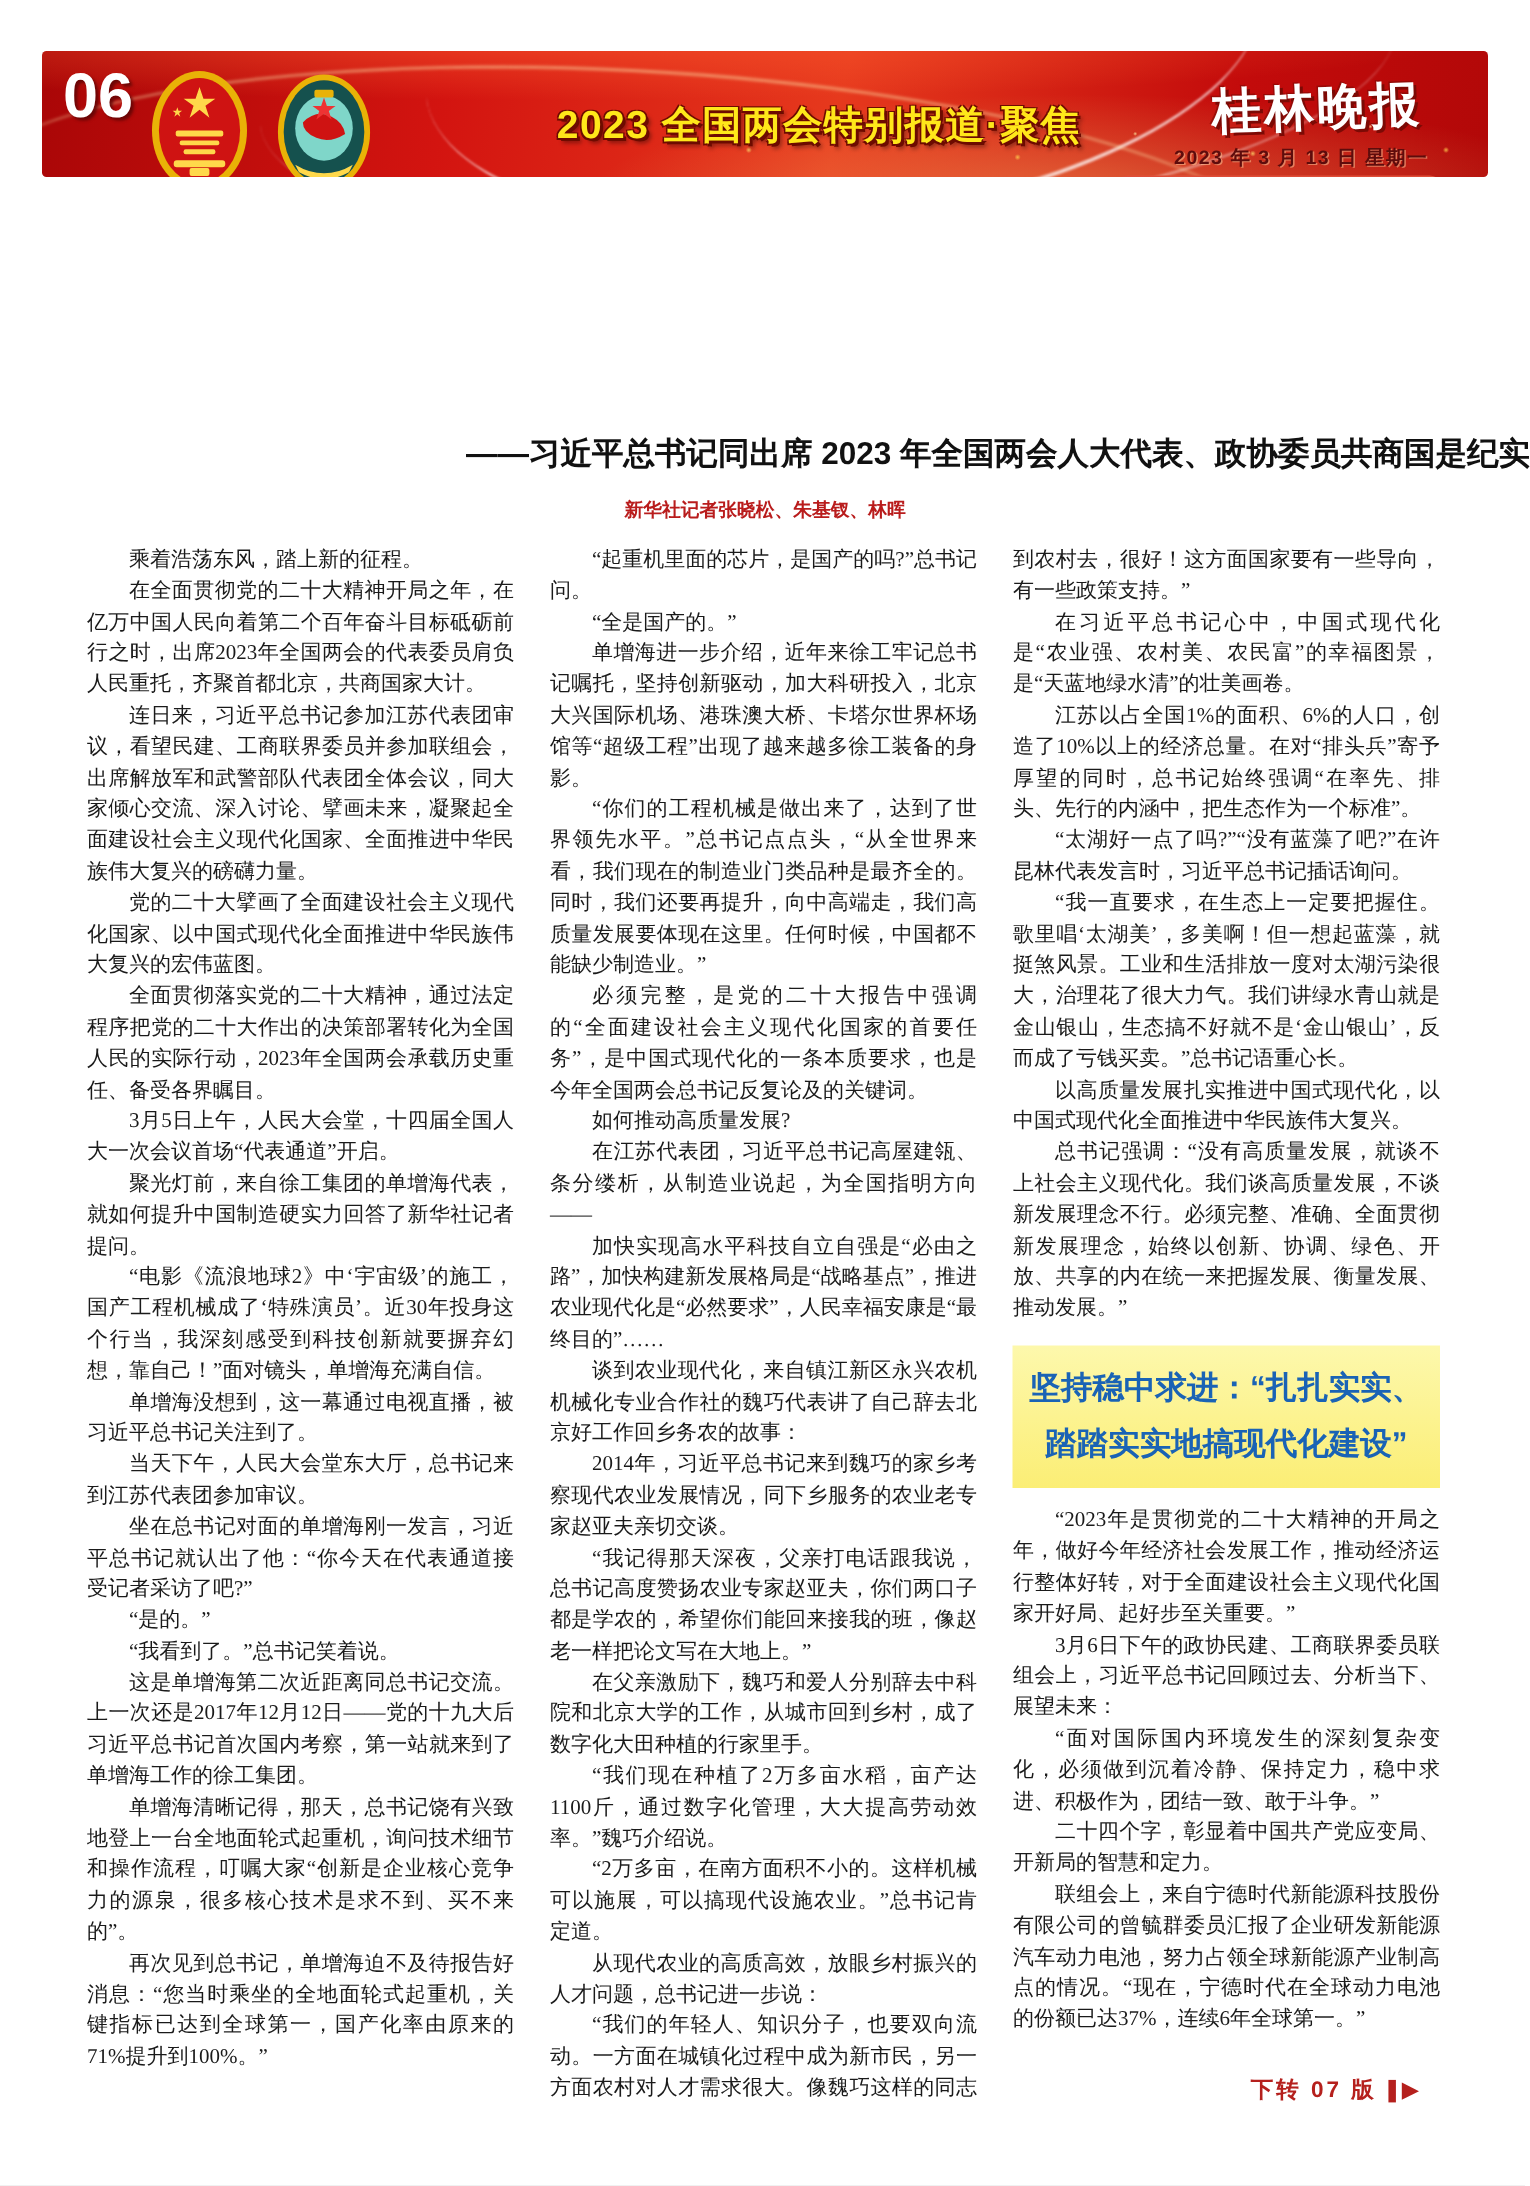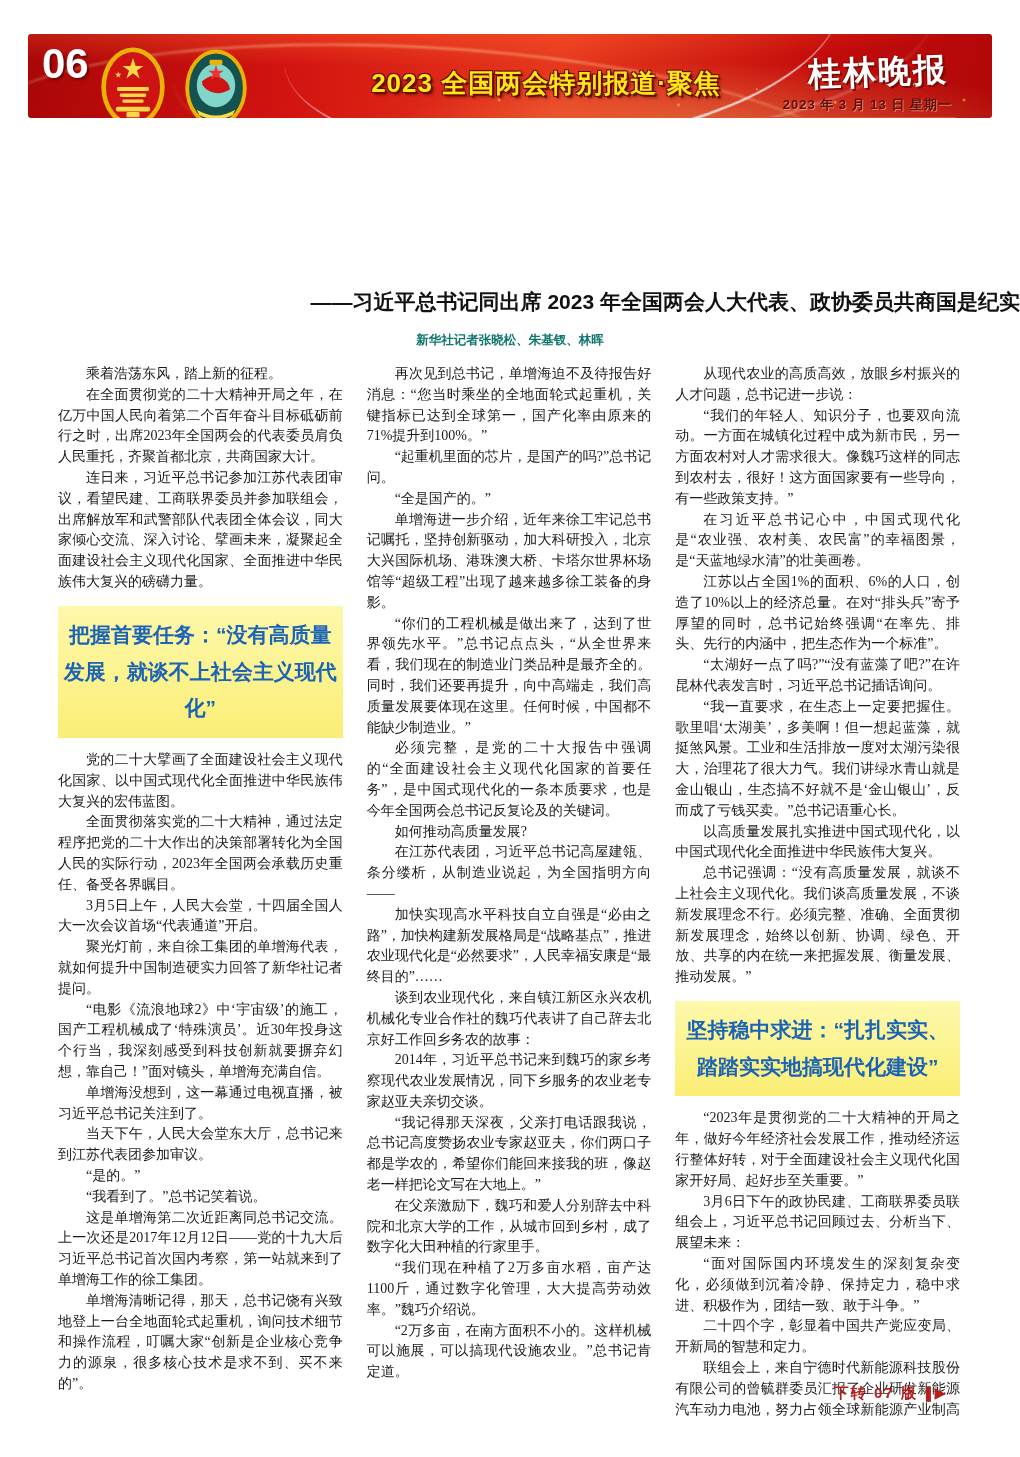--- a/index.html
+++ b/index.html
@@ -43,21 +43,21 @@
     font-size:11.5px;font-weight:bold;color:#4d0504;background:linear-gradient(180deg,#e0503a,#a80d0b);
     padding:2px 10px;border-radius:9px;letter-spacing:.5px;}
 
   
   .headline{margin:190px 0 0 0;padding:0;text-align:center;
     font-family:"Liberation Sans","DejaVu Sans",sans-serif;font-size:60px;font-weight:900;
     color:#111;letter-spacing:1px;line-height:1.05;}
   .subtitle{margin-top:10px;text-align:right;font-family:"Liberation Sans","DejaVu Sans",sans-serif;
     font-size:21px;font-weight:600;color:#111;}
   .byline{margin-top:17px;text-align:center;font-family:"Liberation Sans","DejaVu Sans",sans-serif;
-    font-size:12.5px;font-weight:bold;color:#0f766e;}
+    font-size:12.5px;font-weight:bold;color:#b91c1c;}
   .headline,.subtitle,.byline{position:relative;}
   .head-abs{position:absolute;left:0;width:100%;}
   .h-main{top:192px;}
   .h-sub{top:278px;}
   .h-by{top:315px;}
 
   
   .body-cols{position:absolute;left:58px;top:364px;width:902px;height:1058px;
     column-count:3;column-gap:24px;column-fill:auto;overflow:hidden;
     font-size:14px;line-height:20.8px;text-align:justify;}
@@ -116,28 +116,28 @@
     <div class="credits">编辑蒋金龙/版式设计杨斯诗/校对韦红</div>
   </header>
 
   <div class="subtitle head-abs h-sub">——习近平总书记同出席 2023 年全国两会人大代表、政协委员共商国是纪实</div>
   <div class="byline head-abs h-by">新华社记者张晓松、朱基钗、林晖</div>
 
   <div class="body-cols" id="article-body">
       <p class="para">乘着浩荡东风，踏上新的征程。</p>
       <p class="para">在全面贯彻党的二十大精神开局之年，在亿万中国人民向着第二个百年奋斗目标砥砺前行之时，出席2023年全国两会的代表委员肩负人民重托，齐聚首都北京，共商国家大计。</p>
       <p class="para">连日来，习近平总书记参加江苏代表团审议，看望民建、工商联界委员并参加联组会，出席解放军和武警部队代表团全体会议，同大家倾心交流、深入讨论、擘画未来，凝聚起全面建设社会主义现代化国家、全面推进中华民族伟大复兴的磅礴力量。</p>
-      <div class="subhead">把握首要任务：“没有高质量发展，就谈不上社会主义现代化”</div>
       <p class="para">党的二十大擘画了全面建设社会主义现代化国家、以中国式现代化全面推进中华民族伟大复兴的宏伟蓝图。</p>
       <p class="para">全面贯彻落实党的二十大精神，通过法定程序把党的二十大作出的决策部署转化为全国人民的实际行动，2023年全国两会承载历史重任、备受各界瞩目。</p>
       <p class="para">3月5日上午，人民大会堂，十四届全国人大一次会议首场“代表通道”开启。</p>
       <p class="para">聚光灯前，来自徐工集团的单增海代表，就如何提升中国制造硬实力回答了新华社记者提问。</p>
       <p class="para">“电影《流浪地球2》中‘宇宙级’的施工，国产工程机械成了‘特殊演员’。近30年投身这个行当，我深刻感受到科技创新就要摒弃幻想，靠自己！”面对镜头，单增海充满自信。</p>
       <p class="para">单增海没想到，这一幕通过电视直播，被习近平总书记关注到了。</p>
       <p class="para">当天下午，人民大会堂东大厅，总书记来到江苏代表团参加审议。</p>
+      <p class="para">坐在总书记对面的单增海刚一发言，习近平总书记就认出了他：“你今天在代表通道接受记者采访了吧?”</p>
       <p class="para">“是的。”</p>
       <p class="para">“我看到了。”总书记笑着说。</p>
       <p class="para">这是单增海第二次近距离同总书记交流。上一次还是2017年12月12日——党的十九大后习近平总书记首次国内考察，第一站就来到了单增海工作的徐工集团。</p>
       <p class="para">单增海清晰记得，那天，总书记饶有兴致地登上一台全地面轮式起重机，询问技术细节和操作流程，叮嘱大家“创新是企业核心竞争力的源泉，很多核心技术是求不到、买不来的”。</p>
       <p class="para">再次见到总书记，单增海迫不及待报告好消息：“您当时乘坐的全地面轮式起重机，关键指标已达到全球第一，国产化率由原来的71%提升到100%。”</p>
       <p class="para">“起重机里面的芯片，是国产的吗?”总书记问。</p>
       <p class="para">“全是国产的。”</p>
       <p class="para">单增海进一步介绍，近年来徐工牢记总书记嘱托，坚持创新驱动，加大科研投入，北京大兴国际机场、港珠澳大桥、卡塔尔世界杯场馆等“超级工程”出现了越来越多徐工装备的身影。</p>
       <p class="para">“你们的工程机械是做出来了，达到了世界领先水平。”总书记点点头，“从全世界来看，我们现在的制造业门类品种是最齐全的。同时，我们还要再提升，向中高端走，我们高质量发展要体现在这里。任何时候，中国都不能缺少制造业。”</p>
       <p class="para">必须完整，是党的二十大报告中强调的“全面建设社会主义现代化国家的首要任务”，是中国式现代化的一条本质要求，也是今年全国两会总书记反复论及的关键词。</p>

